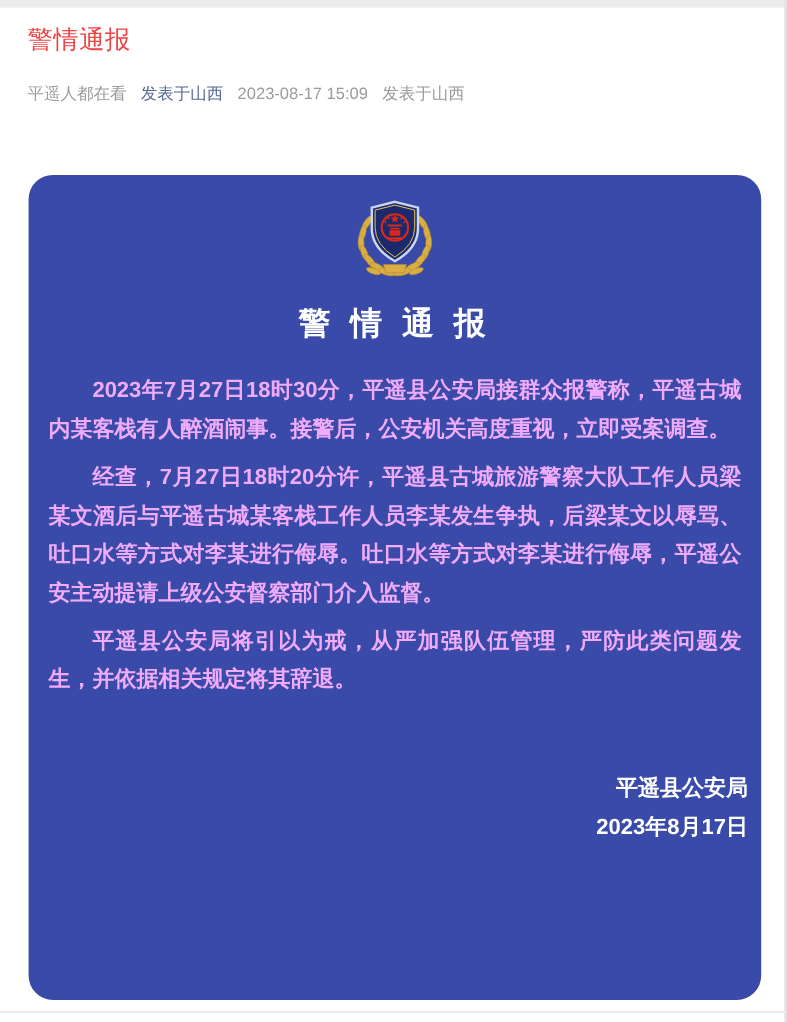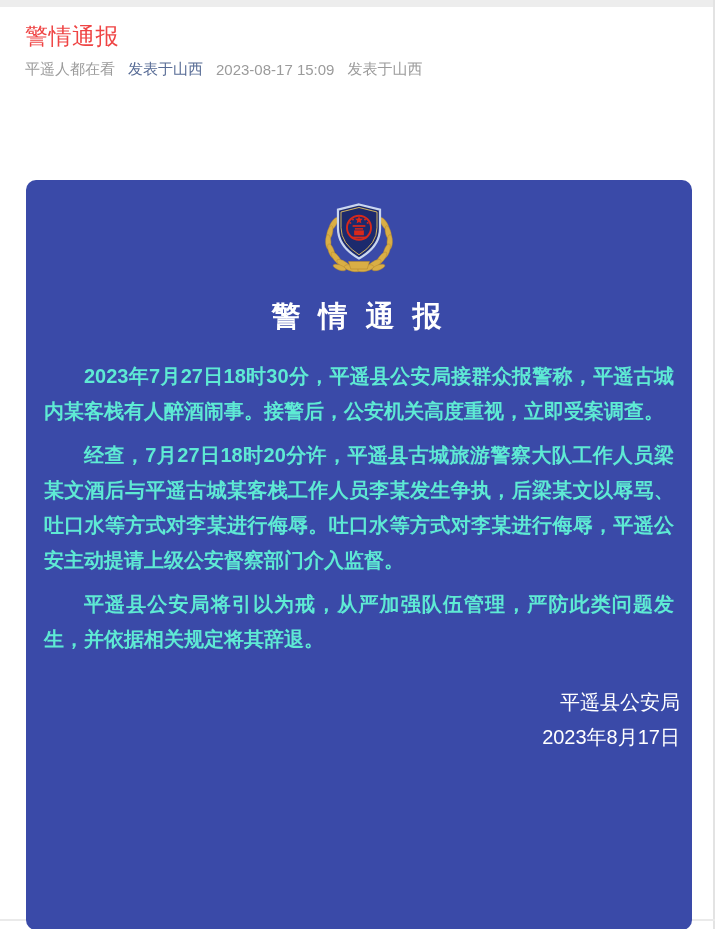--- a/index.html
+++ b/index.html
@@ -28,32 +28,32 @@
   }
 
   .page-title {
     position: absolute; left: 25px; top: 21px;
     font-size: 23px; font-weight: 400;
     color: #ef4444;
     letter-spacing: 0.5px;
   }
 
   .meta-row {
-    position: absolute; left: 25px; top: 60px;
+    position: absolute; left: 25px; top: 76px;
     display: flex; align-items: center; gap: 13px;
     font-size: 15px; color: var(--meta-gray, #9b9b9b);
     white-space: nowrap;
   }
   .meta-row .account { color: var(--link-blue, #576b95); cursor: pointer; }
 
   .notice-card {
-    position: absolute; left: 26px; top: 180px;
+    position: absolute; left: 26px; top: 159px;
     width: 666px; height: 750px;
     background: var(--card-blue, #3a4aa8);
-    border-radius: 10px;
+    border-radius: 22px;
     color: #ffffff;
   }
 
   .badge { display: block; margin: 20px auto 0; width: 90px; height: 78px; }
 
   .notice-title {
     margin-top: 24px;
     text-align: center;
     font-size: 29px; font-weight: bold;
     letter-spacing: 5px;
@@ -64,28 +64,28 @@
   .notice-body {
     margin-top: 28px;
     padding: 0 18px;
   }
   .notice-body p {
     font-size: 20px; font-weight: bold;
     line-height: 35px;
     text-align: justify;
     text-indent: 2em;
     margin-bottom: 9px;
-    color: #5eead4;
+    color: #f0abfc;
   }
 
   .signature {
-    margin-top: 28px;
+    margin-top: 64px;
     padding-right: 12px;
     text-align: right;
-    font-size: 20px; font-weight: normal;
+    font-size: 20px; font-weight: bold;
     line-height: 35px;
     color: #ffffff;
   }
 </style>
 </head>
 <body>
 
 <div class="top-strip"></div>
 <div class="right-edge-line"></div>
 <div class="bottom-divider"></div>

